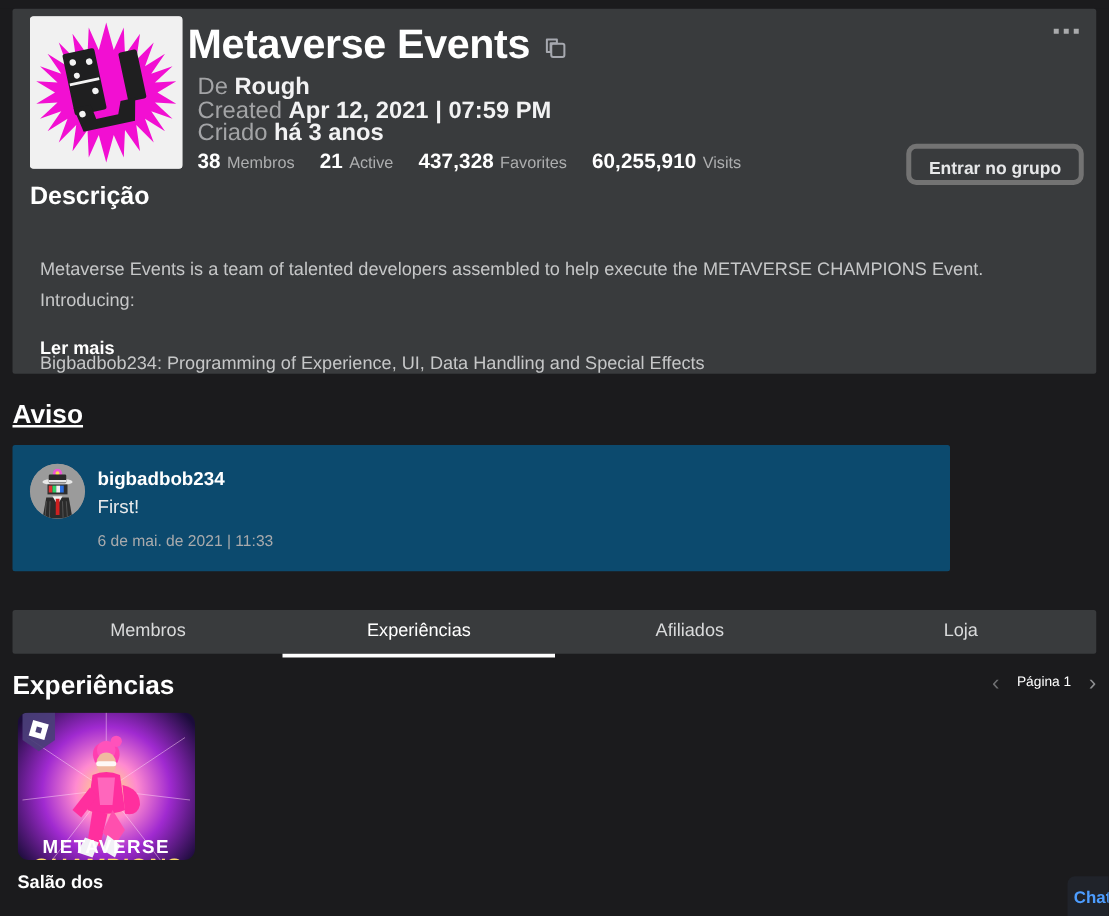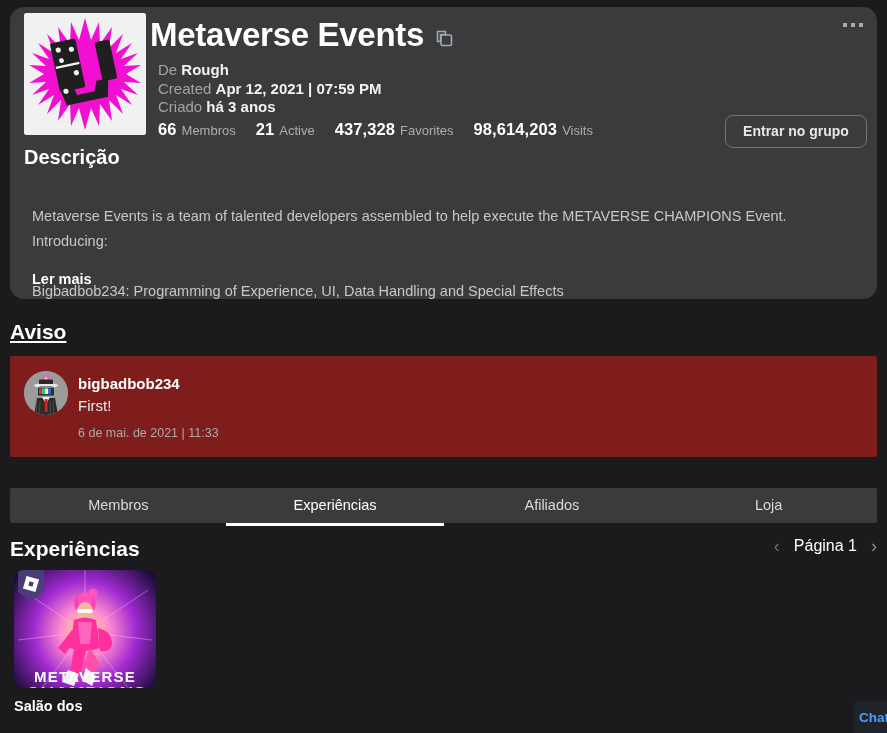--- a/index.html
+++ b/index.html
@@ -25,21 +25,21 @@
     background: #1b1b1d;
   }
 
   
   .profile-card {
     position: absolute;
     left: 10px; top: 7px;
     width: 867px;
     height: 292px;
     background: #393b3d;
-    border-radius: 14px;
+    border-radius: 2px;
   }
 
   .group-logo {
     position: absolute;
     left: 14px; top: 6px;
     width: 122px; height: 122px;
     background: #f1f1f1;
     border-radius: 3px;
     overflow: hidden;
   }
@@ -63,21 +63,21 @@
   .copy-icon {
     width: 19px; height: 19px;
     margin-top: 6px;
     opacity: 0.85;
   }
   .copy-icon svg { display: block; }
 
   .meta-lines {
     position: absolute;
     left: 148px; top: 54px;
-    font-size: 15px;
+    font-size: 19px;
     line-height: 18.5px;
     color: #bdbebf;
   }
   .meta-lines .lbl { color: #a3a4a6; font-weight: normal; }
   .meta-lines .val { color: #f2f2f3; font-weight: bold; }
 
   .stats-row {
     position: absolute;
     left: 148px; top: 113px;
     display: flex;
@@ -95,21 +95,21 @@
   .stat .lab {
     font-size: 13px;
     color: #adaeaf;
     margin-left: 5px;
   }
 
   .join-button {
     position: absolute;
     left: 715px; top: 108px;
     width: 142px; height: 33px;
-    border: 1px solid #737373;
+    border: 4px solid #737373;
     border-radius: 8px;
     background: transparent;
     color: #e6e7e8;
     font-size: 14px;
     font-weight: bold;
     font-family: "Liberation Sans", sans-serif;
     cursor: pointer;
     line-height: 31px;
     text-align: center;
     padding: 0;
@@ -160,22 +160,22 @@
     position: absolute;
     left: 10px; top: 320px;
     font-size: 21px;
     font-weight: bold;
     color: #ffffff;
     text-decoration: underline;
   }
   .aviso-card {
     position: absolute;
     left: 10px; top: 356px;
-    width: 867px; height: 101px;
-    background: #7f1d1d;
+    width: 750px; height: 101px;
+    background: #0c4a6e;
     border-radius: 2px;
   }
   .aviso-avatar {
     position: absolute;
     left: 14px; top: 15px;
     width: 44px; height: 44px;
     border-radius: 50%;
     overflow: hidden;
     background: #9b9b9b;
   }
@@ -247,21 +247,21 @@
   }
   .pager-arrow {
     font-size: 18px;
     line-height: 20px;
     cursor: pointer;
     font-family: "Liberation Sans", sans-serif;
   }
   .pager-arrow.prev { color: #6e6f71; }
   .pager-arrow.next { color: #8e8f91; }
   .pager-label {
-    font-size: 16px;
+    font-size: 11px;
     color: #ffffff;
   }
 
   .exp-card {
     position: absolute;
     left: 14px; top: 570px;
     width: 142px;
     cursor: pointer;
   }
   .exp-thumb {
@@ -348,30 +348,30 @@
       <span class="val">Apr 12, 2021 | 07:59 PM</span>
     </div>
     <div>
       <span class="lbl">Criado</span>
       <span class="val">há 3 anos</span>
     </div>
   </div>
 
   <div class="stats-row">
     <div class="stat">
-      <span class="num">66</span><span class="lab">Membros</span>
+      <span class="num">38</span><span class="lab">Membros</span>
     </div>
     <div class="stat">
       <span class="num">21</span><span class="lab">Active</span>
     </div>
     <div class="stat">
       <span class="num">437,328</span><span class="lab">Favorites</span>
     </div>
     <div class="stat">
-      <span class="num">98,614,203</span><span class="lab">Visits</span>
+      <span class="num">60,255,910</span><span class="lab">Visits</span>
     </div>
   </div>
 
   <button class="join-button">Entrar no grupo</button>
 
   <div class="more-menu">
     <i></i>
     <i></i>
     <i></i>
   </div>

